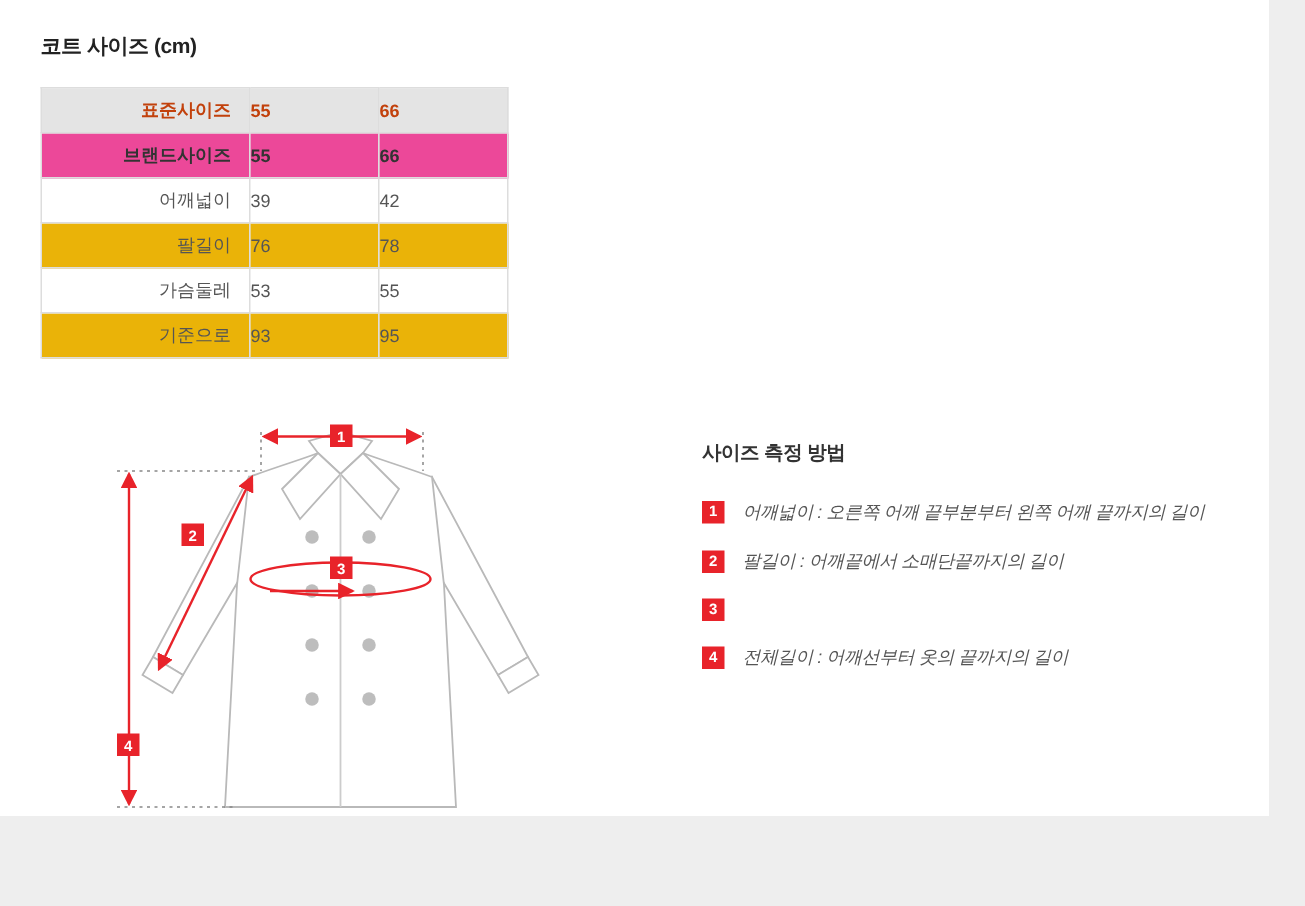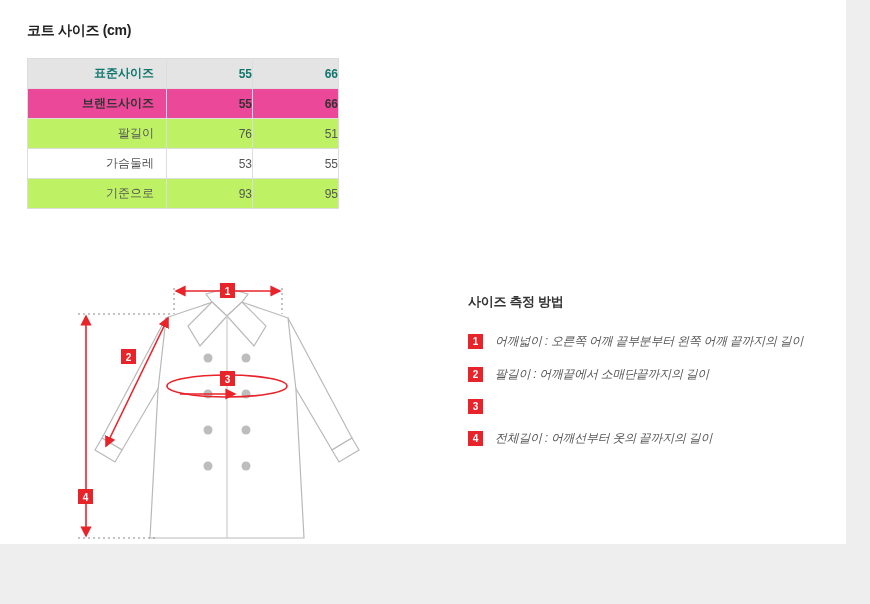--- a/index.html
+++ b/index.html
@@ -36,44 +36,44 @@
     left: 27px;
     top: 58px;
     border-collapse: collapse;
     table-layout: fixed;
   }
   .size-table td {
     border: 1px solid #dddddd;
     height: 29px;
     font-size: 12px;
     color: #555555;
-    text-align: right;
+    text-align: left;
     padding: 0;
   }
   .size-table td.label {
     width: 126px;
     text-align: right;
     padding-right: 12px;
     color: #555555;
   }
   .size-table td.val {
     width: 85px;
   }
   .size-table tr.head td {
     background: #e4e4e4;
-    color: #0f766e;
+    color: #c2410c;
     font-weight: bold;
   }
   .size-table tr.head2 td {
     background: #ec4899;
     color: #333333;
     font-weight: bold;
   }
   .size-table tr.alt td {
-    background: #bef264;
+    background: #eab308;
   }
   
   .diagram {
     position: absolute;
     left: 60px;
     top: 270px;
     width: 360px;
     height: 310px;
   }
   .diagram svg {
@@ -130,24 +130,29 @@
       <tr class="head">
         <td class="label">표준사이즈</td>
         <td class="val">55</td>
         <td class="val">66</td>
       </tr>
       <tr class="head2">
         <td class="label">브랜드사이즈</td>
         <td class="val">55</td>
         <td class="val">66</td>
       </tr>
+      <tr>
+        <td class="label">어깨넓이</td>
+        <td class="val">39</td>
+        <td class="val">42</td>
+      </tr>
       <tr class="alt">
         <td class="label">팔길이</td>
         <td class="val">76</td>
-        <td class="val">51</td>
+        <td class="val">78</td>
       </tr>
       <tr>
         <td class="label">가슴둘레</td>
         <td class="val">53</td>
         <td class="val">55</td>
       </tr>
       <tr class="alt">
         <td class="label">기준으로</td>
         <td class="val">93</td>
         <td class="val">95</td>

